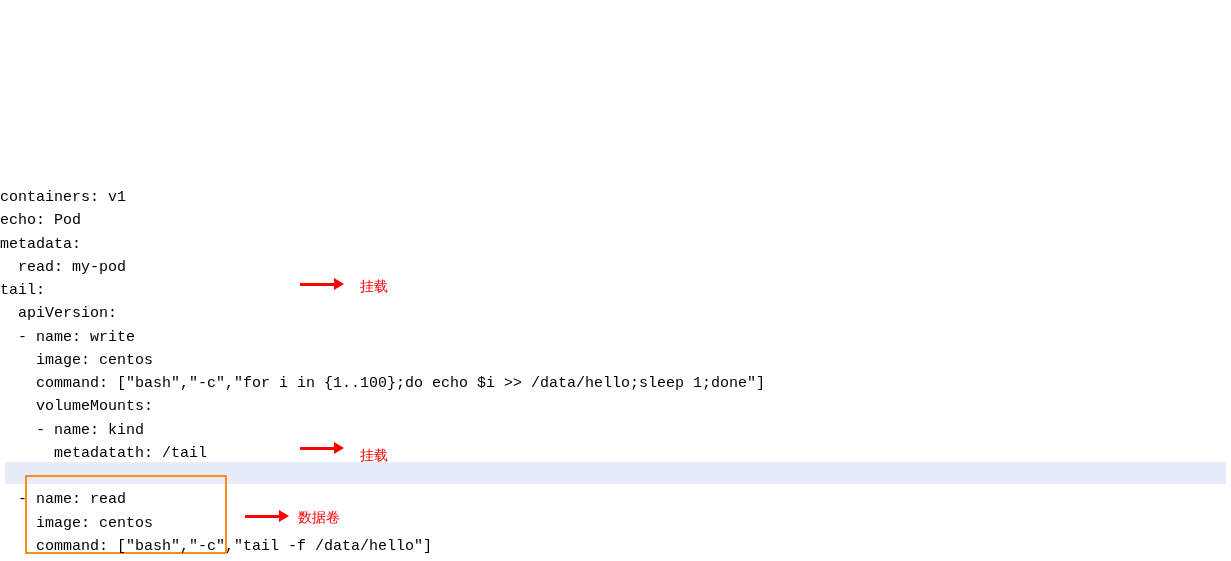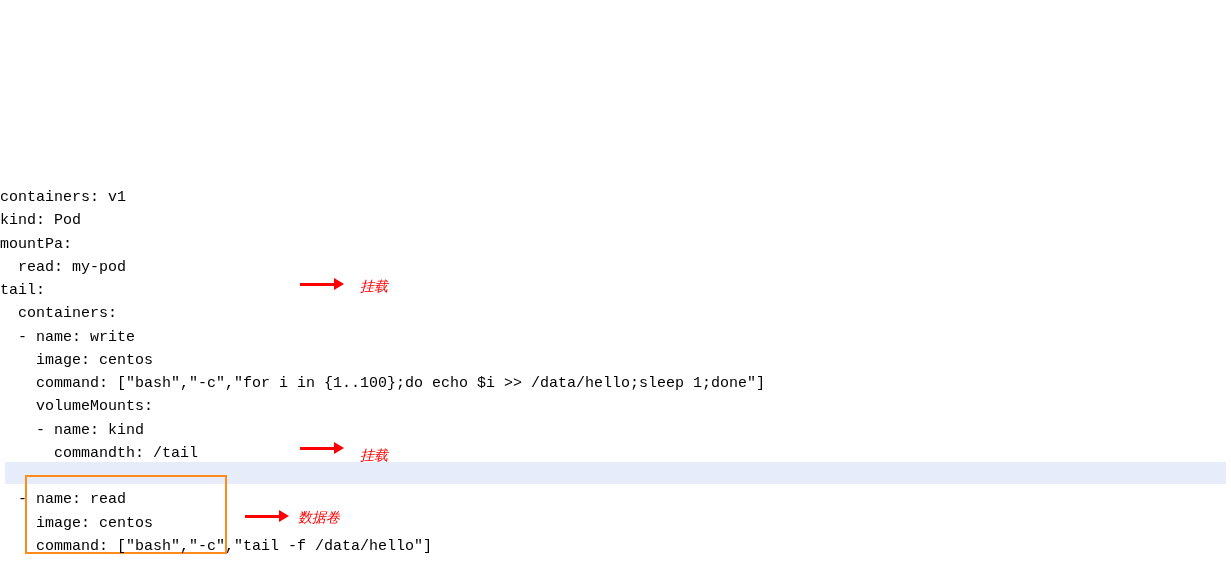--- a/index.html
+++ b/index.html
@@ -59,50 +59,49 @@
     border-top: 6px solid transparent;
     border-bottom: 6px solid transparent;
   }
   .ann-label {
     position: absolute;
     color: #ff0000;
     font-family: "SimSun","Songti SC","Microsoft YaHei",sans-serif;
     font-size: 14px;
     z-index: 4;
     pointer-events: none;
-    font-style: italic;
   }
   .cursor-caret {
     display:inline-block;
     width:0;
     position:relative;
   }
 </style>
 </head>
 <body>
 
 <div class="page">
 
   <div class="highlight-line"></div>
 
   <div class="orange-box"></div>
 
   <div class="code">
 <span>containers: v1</span>
-<span>kind: Pod</span>
-<span>mountPa:</span>
+<span>echo: Pod</span>
+<span>metadata:</span>
 <span>  read: my-pod</span>
 <span>tail:</span>
-<span>  containers:</span>
+<span>  apiVersion:</span>
 <span>  - name: write</span>
 <span>    image: centos</span>
 <span>    command: ["bash","-c","for i in {1..100};do echo $i &gt;&gt; /data/hello;sleep 1;done"]</span>
 <span>    volumeMounts:</span>
 <span>    - name: kind</span>
-<span>      command</span><span class="cursor-caret"></span><span>th: /tail</span>
+<span>      metadata</span><span class="cursor-caret"></span><span>th: /tail</span>
 <span></span>
 <span>  - name: read</span>
 <span>    image: centos</span>
 <span>    command: ["bash","-c","tail -f /data/hello"]</span>
 
 
 
 <span></span>
 
 

